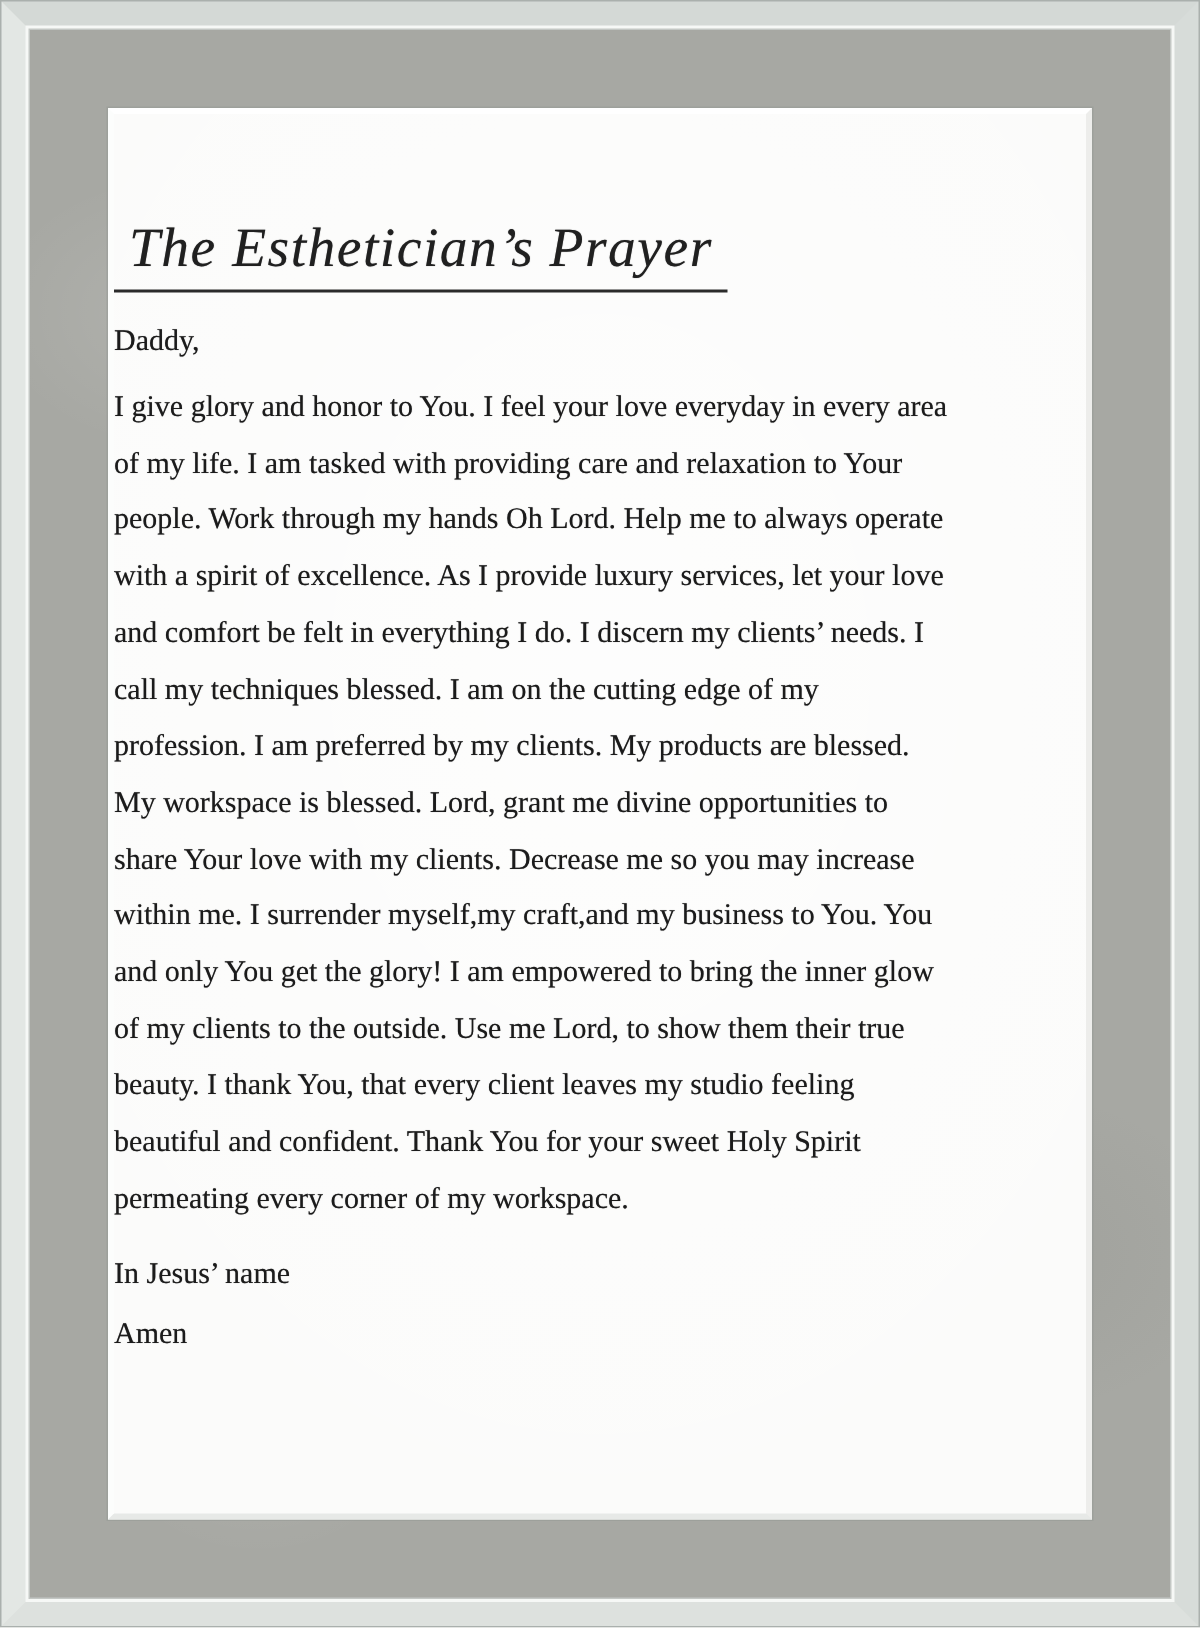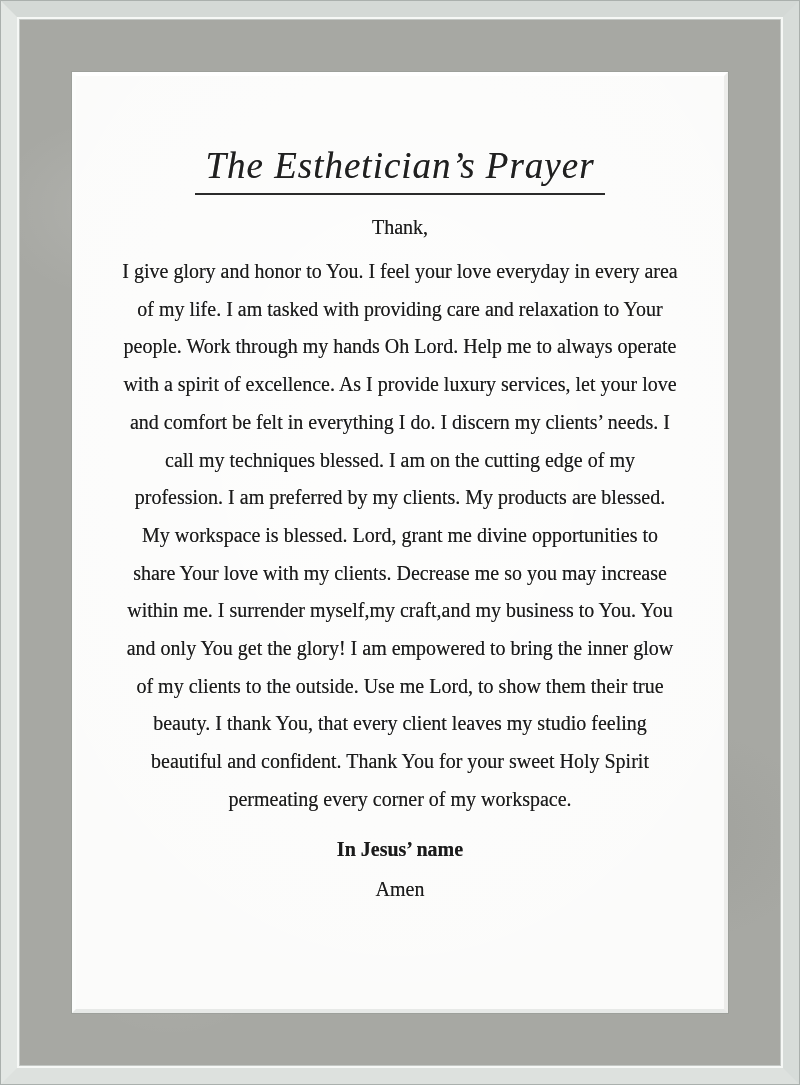--- a/index.html
+++ b/index.html
@@ -55,21 +55,21 @@
   .paper {
     position: absolute;
     inset: 72px;
     box-sizing: border-box;
     background-color: var(--paper, #fbfbfa);
     background-image: radial-gradient(ellipse 600px 800px at 50% 40%, rgba(255,255,255,0.6), transparent 80%);
     border: 4px solid;
     border-color: #ffffff #ededeb #e7e9e7 #fcfdfc;
     box-shadow: 0 0 0 1px rgba(150,153,150,0.55);
     z-index: 3;
-    text-align: center;
+    text-align: left;
     color: var(--ink, #1b1b1b);
   }
   .title-wrap {
     margin-top: 68px;
   }
   .title {
     display: inline-block;
     font-style: italic;
     font-weight: 400;
     font-size: 37px;
@@ -91,40 +91,39 @@
     font-size: 20px;
     line-height: 37.7px;
     white-space: pre-line;
     text-shadow: 0 0 0.5px rgba(20,20,20,0.6);
   }
   .closing {
     margin-top: 16px;
     font-size: 20px;
     line-height: 28px;
     text-shadow: 0 0 0.5px rgba(20,20,20,0.6);
-    font-weight: bold;
   }
   .amen {
     margin-top: 12px;
     font-size: 20px;
     line-height: 28px;
     text-shadow: 0 0 0.5px rgba(20,20,20,0.6);
   }
 </style>
 </head>
 <body>
 
 <div class="scene">
   <div class="matte"></div>
   <div class="frame"></div>
   <div class="paper">
     <div class="title-wrap">
       <span class="title">The Esthetician’s Prayer</span>
     </div>
-    <div class="salutation">Thank,</div>
+    <div class="salutation">Daddy,</div>
     <div class="body-text">I give glory and honor to You. I feel your love everyday in every area
 of my life. I am tasked with providing care and relaxation to Your
 people. Work through my hands Oh Lord. Help me to always operate
 with a spirit of excellence. As I provide luxury services, let your love
 and comfort be felt in everything I do. I discern my clients’ needs. I
 call my techniques blessed. I am on the cutting edge of my
 profession. I am preferred by my clients. My products are blessed.
 My workspace is blessed. Lord, grant me divine opportunities to
 share Your love with my clients. Decrease me so you may increase
 within me. I surrender myself,my craft,and my business to You. You

